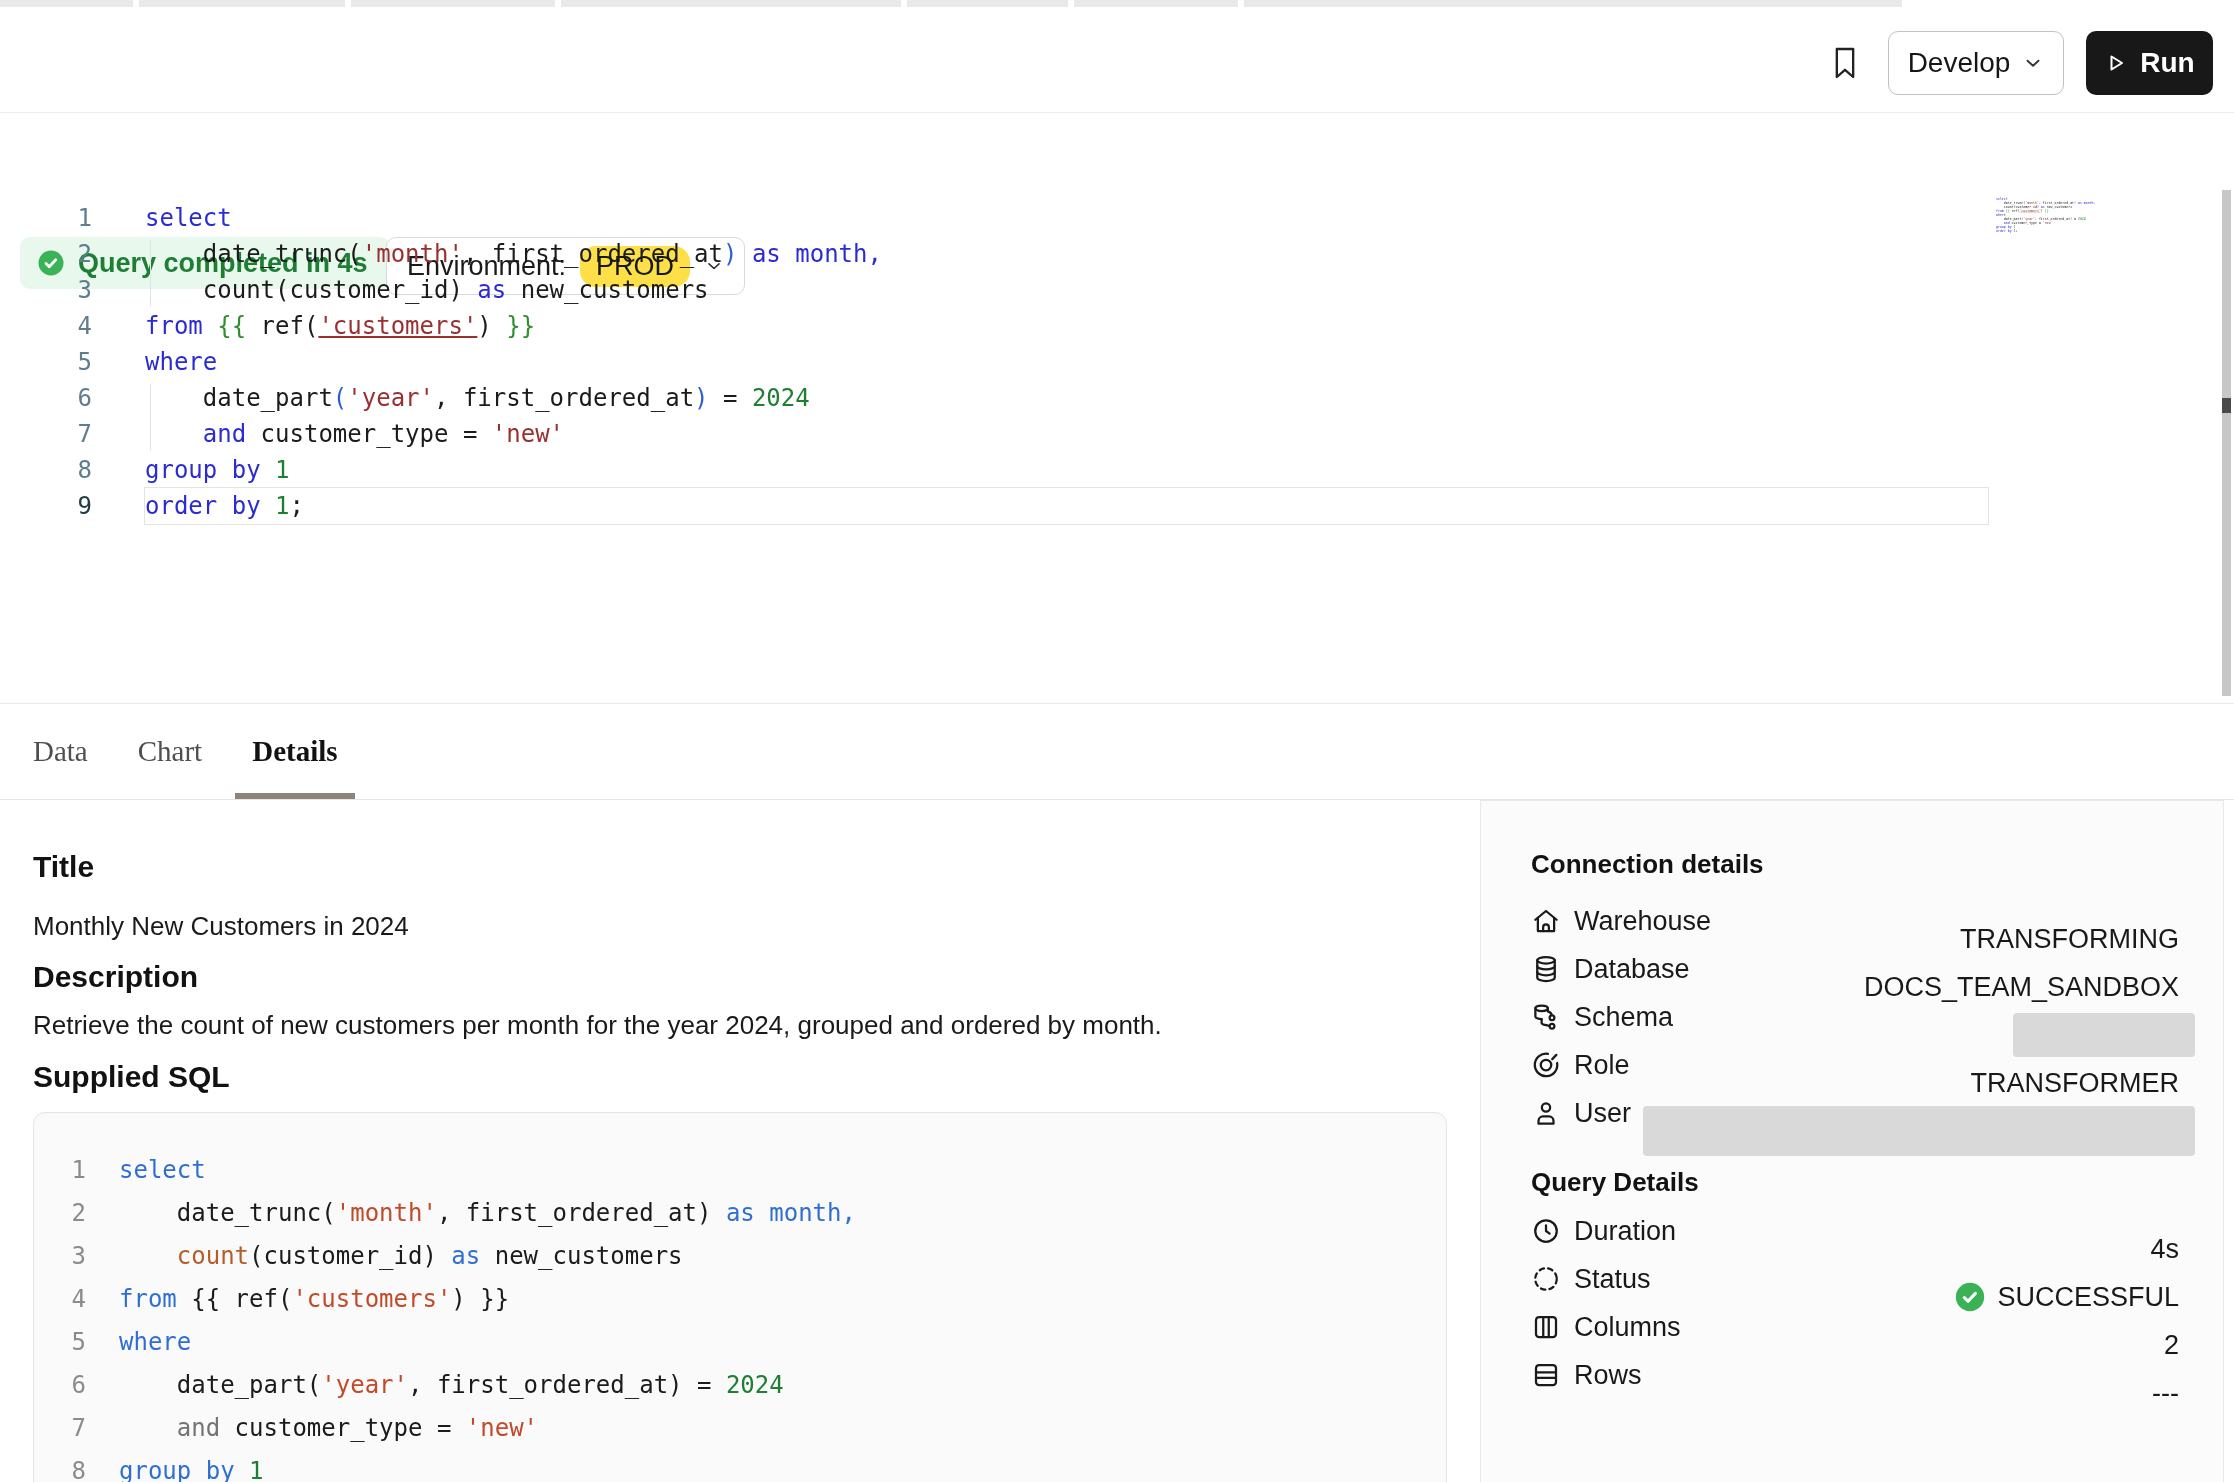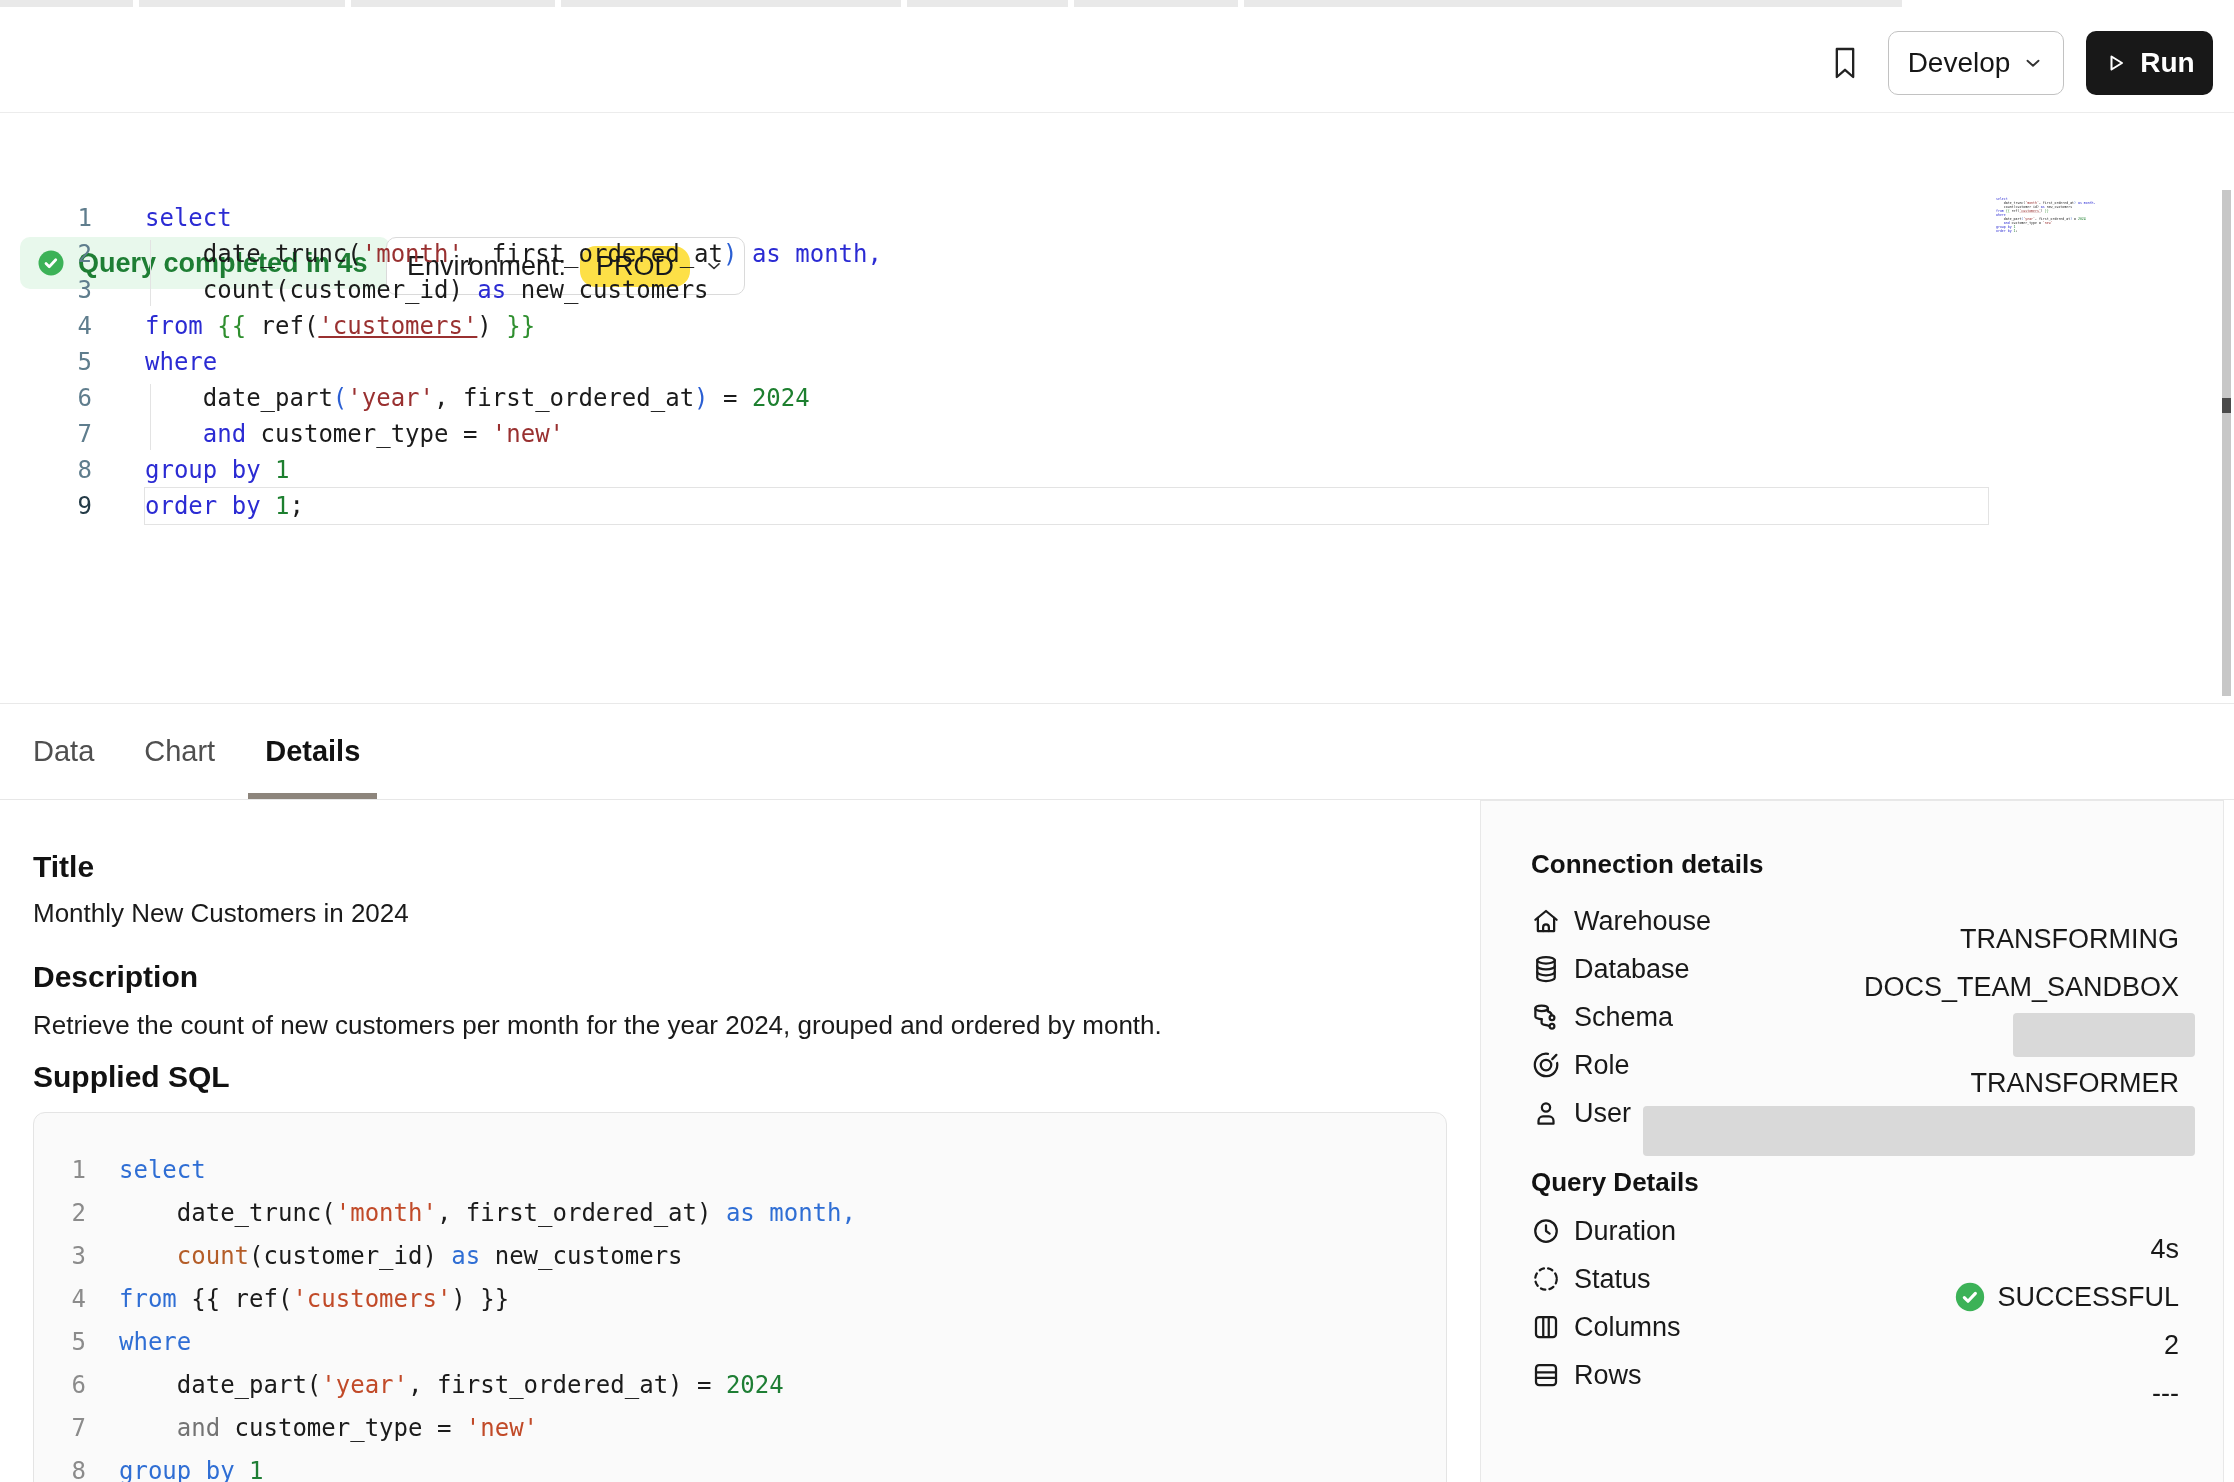--- a/index.html
+++ b/index.html
@@ -47,21 +47,21 @@
   .minimap{position:absolute;left:1996px;top:84px;width:120px;height:46px;overflow:hidden;}
   #minimap-inner{transform:scale(0.135,0.11);transform-origin:top left;
                  font-family:"DejaVu Sans Mono",monospace;font-size:24px;width:800px;}
   .minimap .ed-code{margin-left:0;width:auto;outline:none!important;}
   .scroll-track{position:absolute;left:2222px;top:77px;width:9px;height:506px;background:#c7c7c7;}
   .scroll-thumb{position:absolute;left:0;top:208px;width:9px;height:15px;background:#4a4a4a;}
 
   
   .tabs-row{position:absolute;top:703px;left:0;width:2234px;height:97px;box-sizing:border-box;
             border-top:1px solid #e9e9e9;border-bottom:1px solid #e7e7e7;background:#fff;
-            display:flex;align-items:stretch;padding-left:16px;gap:16px;}
+            display:flex;align-items:stretch;padding-left:16px;gap:16px;font-family:Liberation Serif, serif;}
   .tab{display:flex;align-items:center;padding:0 17px;font-size:29px;color:#4f4f4f;cursor:pointer;}
   .tab.active{color:#121212;font-weight:600;box-shadow:inset 0 -6px 0 #8d857c;}
 
   
   .details-left{position:absolute;top:800px;left:0;width:1480px;height:682px;background:#fff;}
   .h-section{position:absolute;left:33px;font-size:30px;font-weight:700;color:#121212;}
   .t-body{position:absolute;left:33px;font-size:26px;color:#1a1a1a;}
 
   .code-block{position:absolute;left:33px;top:312px;width:1414px;height:420px;background:#fafafa;
               border:1px solid #e4e4e4;border-radius:12px;box-sizing:border-box;padding-top:36px;
@@ -181,21 +181,21 @@
   </div>
 
   <div class="tabs-row">
     <div class="tab">Data</div>
     <div class="tab">Chart</div>
     <div class="tab active">Details</div>
   </div>
 
   <div class="details-left">
     <div class="h-section" style="top:50px">Title</div>
-    <div class="t-body" style="top:98px">Monthly New Customers in 2024</div>
+    <div class="t-body" style="top:111px">Monthly New Customers in 2024</div>
     <div class="h-section" style="top:160px">Description</div>
     <div class="t-body" style="top:210px">Retrieve the count of new customers per month for the year 2024, grouped and ordered by month.</div>
     <div class="h-section" style="top:260px">Supplied SQL</div>
     <div class="code-block">
       <div id="supplied-code">
           <div class="sq-line"><span class="sq-gutter">1</span><span class="sq-code"><span class="sq-k">select</span></span></div>
           <div class="sq-line"><span class="sq-gutter">2</span><span class="sq-code"><span class="sq-d">    date_trunc(</span><span class="sq-s">'month'</span><span class="sq-d">, first_ordered_at) </span><span class="sq-k">as month,</span></span></div>
           <div class="sq-line"><span class="sq-gutter">3</span><span class="sq-code"><span class="sq-d">    </span><span class="sq-f">count</span><span class="sq-d">(customer_id) </span><span class="sq-k">as</span><span class="sq-d"> new_customers</span></span></div>
           <div class="sq-line"><span class="sq-gutter">4</span><span class="sq-code"><span class="sq-k">from</span><span class="sq-d"> {{ ref(</span><span class="sq-s">'customers'</span><span class="sq-d">) }}</span></span></div>
           <div class="sq-line"><span class="sq-gutter">5</span><span class="sq-code"><span class="sq-k">where</span></span></div>

